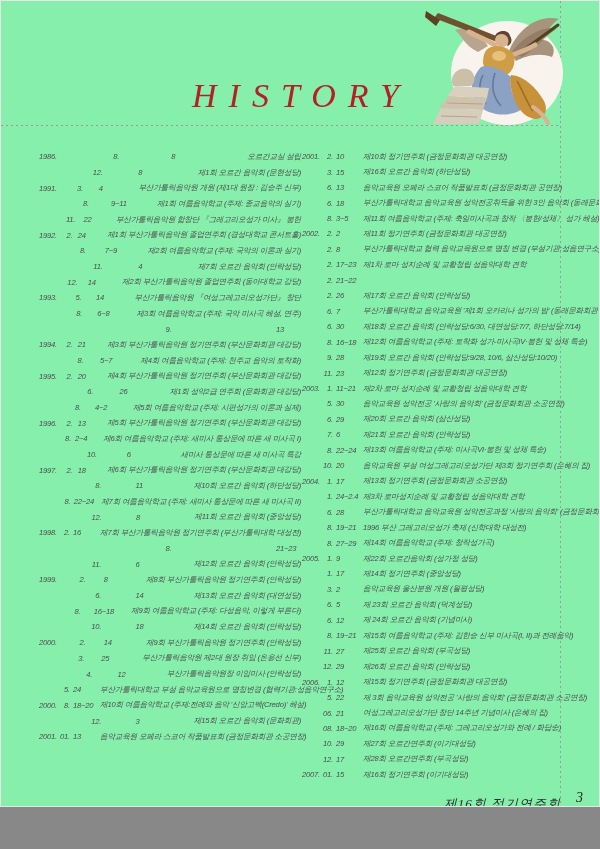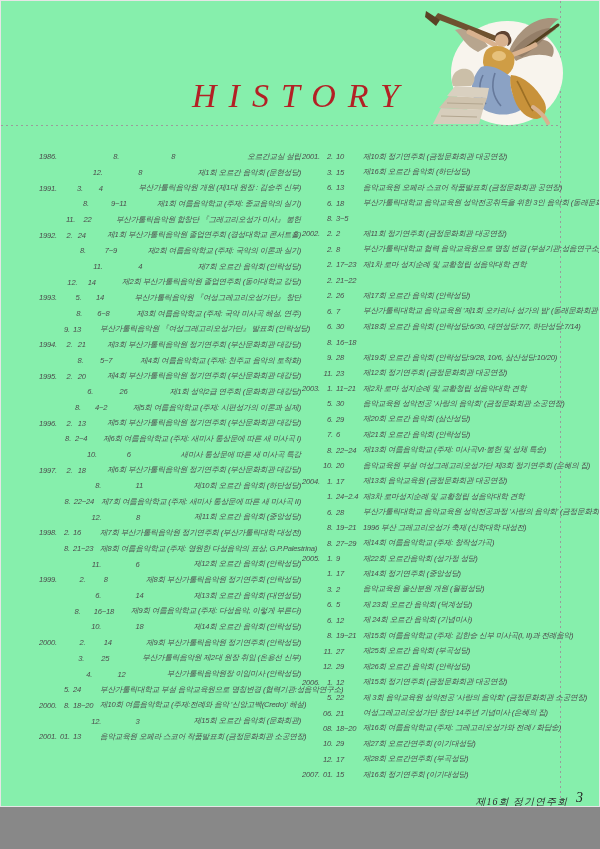--- a/index.html
+++ b/index.html
@@ -22,22 +22,22 @@
   .col-right{left:297px;width:266px;}
   .row{display:flex;align-items:center;white-space:nowrap;font-size:7.6px;
        letter-spacing:-0.2px;}
   .col-left  .row{height:15.68px;justify-content:space-between;}
   .col-right .row{height:15.46px;}
   .y{width:22px;text-align:right;flex:none;}
   .m{width:10px;margin-left:3px;text-align:right;flex:none;}
   .d{min-width:25px;margin-left:3px;text-align:left;flex:none;}
   .t{margin-left:2px;overflow:visible;}
   
-  .footer-label{position:absolute;right:31px;top:794px;font-family:"Liberation Serif",serif;
-                font-size:10px;letter-spacing:1px;color:#2e2e2e;}
+  .footer-label{position:absolute;right:38px;top:794px;font-family:"Liberation Serif",serif;
+                font-size:13px;letter-spacing:1px;color:#2e2e2e;}
   .footer-page{position:absolute;left:575px;top:789px;font-family:"Liberation Serif",serif;
                font-size:14px;color:#222;}
 </style>
 </head>
 <body>
 
 <div class="page">
 
   <div class="h-dash"></div>
   <div class="v-dash"></div>
@@ -144,21 +144,20 @@
       <div class="row">
         <span class="y"></span>
         <span class="m">8.</span>
         <span class="d">6~8</span>
         <span class="t">제3회 여름음악학교 (주제: 국악 미사곡 해설, 연주)</span>
       </div>
       <div class="row">
         <span class="y"></span>
         <span class="m">9.</span>
         <span class="d">13</span>
-        <span class="t">부산가톨릭음악원 『여성그레고리오성가단』 발표회 (안락성당)</span>
       </div>
       <div class="row">
         <span class="y">1994.</span>
         <span class="m">2.</span>
         <span class="d">21</span>
         <span class="t">제3회 부산가톨릭음악원 정기연주회 (부산문화회관 대강당)</span>
       </div>
       <div class="row">
         <span class="y"></span>
         <span class="m">8.</span>
@@ -228,21 +227,20 @@
       <div class="row">
         <span class="y">1998.</span>
         <span class="m">2.</span>
         <span class="d">16</span>
         <span class="t">제7회 부산가톨릭음악원 정기연주회 (부산가톨릭대학 대성전)</span>
       </div>
       <div class="row">
         <span class="y"></span>
         <span class="m">8.</span>
         <span class="d">21~23</span>
-        <span class="t">제8회 여름음악학교 (주제: 영원한 다성음악의 표상, G.P.Palestrina)</span>
       </div>
       <div class="row">
         <span class="y"></span>
         <span class="m">11.</span>
         <span class="d">6</span>
         <span class="t">제12회 오르간 음악회 (안락성당)</span>
       </div>
       <div class="row">
         <span class="y">1999.</span>
         <span class="m">2.</span>
@@ -332,20 +330,21 @@
       <div class="row">
         <span class="y"></span>
         <span class="m">6.</span>
         <span class="d">18</span>
         <span class="t">부산가톨릭대학교 음악교육원 성악전공취득을 위한 3인 음악회 (동래문화회관)</span>
       </div>
       <div class="row">
         <span class="y"></span>
         <span class="m">8.</span>
         <span class="d">3~5</span>
+        <span class="t">제11회 여름음악학교 (주제: 축일미사곡과 창작 〈봉헌/성체〉 성가 해설)</span>
       </div>
       <div class="row">
         <span class="y">2002.</span>
         <span class="m">2.</span>
         <span class="d">2</span>
         <span class="t">제11회 정기연주회 (금정문화회관 대공연장)</span>
       </div>
       <div class="row">
         <span class="y"></span>
         <span class="m">2.</span>
@@ -378,20 +377,21 @@
       <div class="row">
         <span class="y"></span>
         <span class="m">6.</span>
         <span class="d">30</span>
         <span class="t">제18회 오르간 음악회 (안락성당:6/30, 대연성당:7/7, 하단성당:7/14)</span>
       </div>
       <div class="row">
         <span class="y"></span>
         <span class="m">8.</span>
         <span class="d">16~18</span>
+        <span class="t">제12회 여름음악학교 (주제: 토착화 성가-미사곡IV·봉헌 및 성체 특송)</span>
       </div>
       <div class="row">
         <span class="y"></span>
         <span class="m">9.</span>
         <span class="d">28</span>
         <span class="t">제19회 오르간 음악회 (안락성당:9/28, 10/6, 삼산성당:10/20)</span>
       </div>
       <div class="row">
         <span class="y"></span>
         <span class="m">11.</span>
@@ -431,21 +431,21 @@
       <div class="row">
         <span class="y"></span>
         <span class="m">10.</span>
         <span class="d">20</span>
         <span class="t">음악교육원 부설 여성그레고리오성가단 제3회 정기연주회 (은혜의 집)</span>
       </div>
       <div class="row">
         <span class="y">2004.</span>
         <span class="m">1.</span>
         <span class="d">17</span>
-        <span class="t">제13회 음악교육원 (금정문화회관 대공연장)</span>
+        <span class="t">제13회 정기연주회 (금정문화회관 소공연장)</span>
       </div>
       <div class="row">
         <span class="y"></span>
         <span class="m">1.</span>
         <span class="d">24~2.4</span>
         <span class="t">제3차 로마성지순례 및 교황청립 성음악대학 견학</span>
       </div>
       <div class="row">
         <span class="y"></span>
         <span class="m">6.</span>

